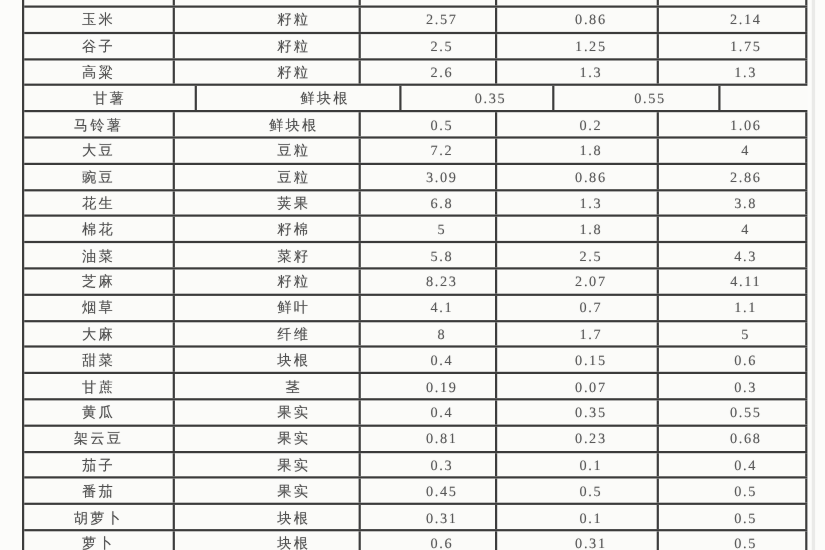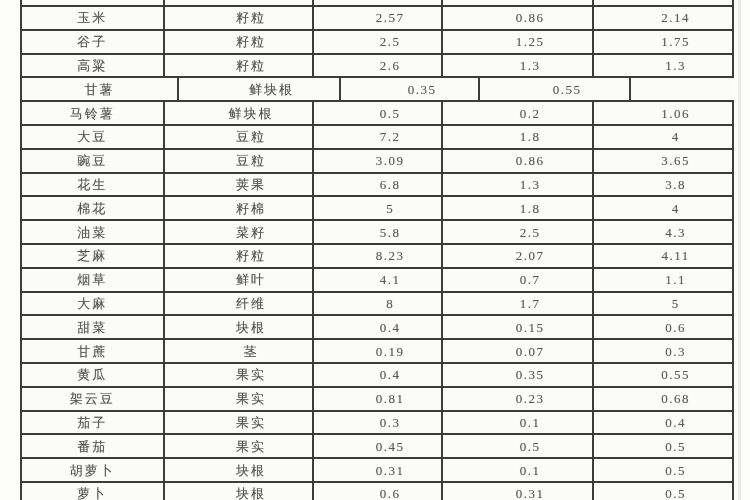--- a/index.html
+++ b/index.html
@@ -37,21 +37,21 @@
     align-items: center;
     justify-content: center;
     overflow: hidden;
     font-size: 13px;
     color: #505050;
     letter-spacing: 2px;
     text-shadow: 0 0 1px rgba(120,120,120,0.45);
     padding-top: 1px;
   }
   .c1 { width: 157px; }
-  .c2 { width: 137px; }
+  .c2 { width: 137px; margin-left: 24px; }
   .c3 { width: 114px; }
   .c4 { width: 139px; }
   .c5 { width: 126px; }
   .num {
     color: #5a5a5a;
     letter-spacing: 1.5px;
     font-size: 13px;
   }
   
   .margin-smear {
@@ -116,21 +116,21 @@
         <div class="cell c2">豆粒</div>
         <div class="cell c3 num">7.2</div>
         <div class="cell c4 num">1.8</div>
         <div class="cell c5 num">4</div>
       </div>
       <div class="row">
         <div class="cell c1">豌豆</div>
         <div class="cell c2">豆粒</div>
         <div class="cell c3 num">3.09</div>
         <div class="cell c4 num">0.86</div>
-        <div class="cell c5 num">3.65</div>
+        <div class="cell c5 num">2.86</div>
       </div>
       <div class="row">
         <div class="cell c1">花生</div>
         <div class="cell c2">荚果</div>
         <div class="cell c3 num">6.8</div>
         <div class="cell c4 num">1.3</div>
         <div class="cell c5 num">3.8</div>
       </div>
       <div class="row">
         <div class="cell c1">棉花</div>

